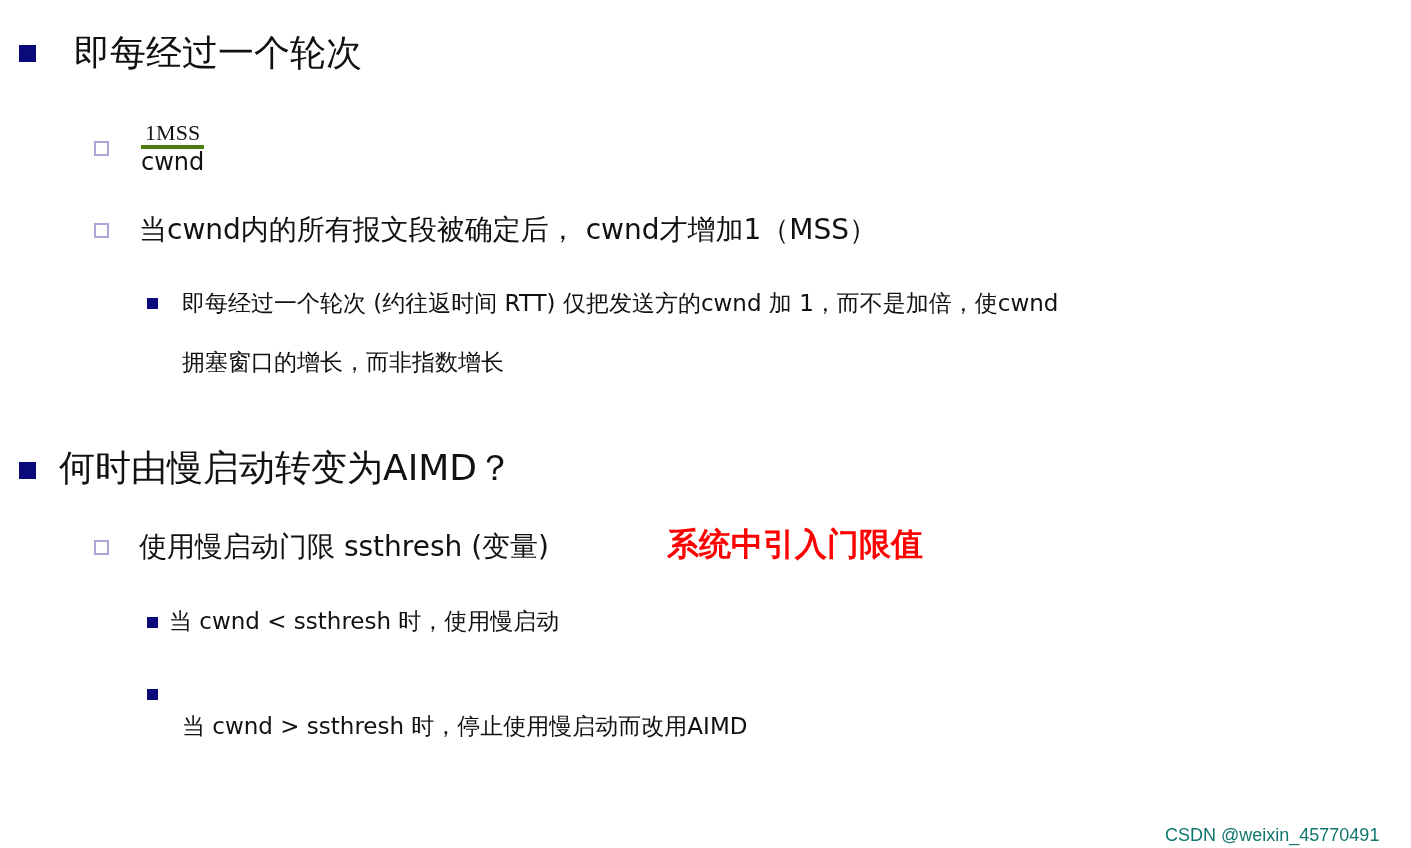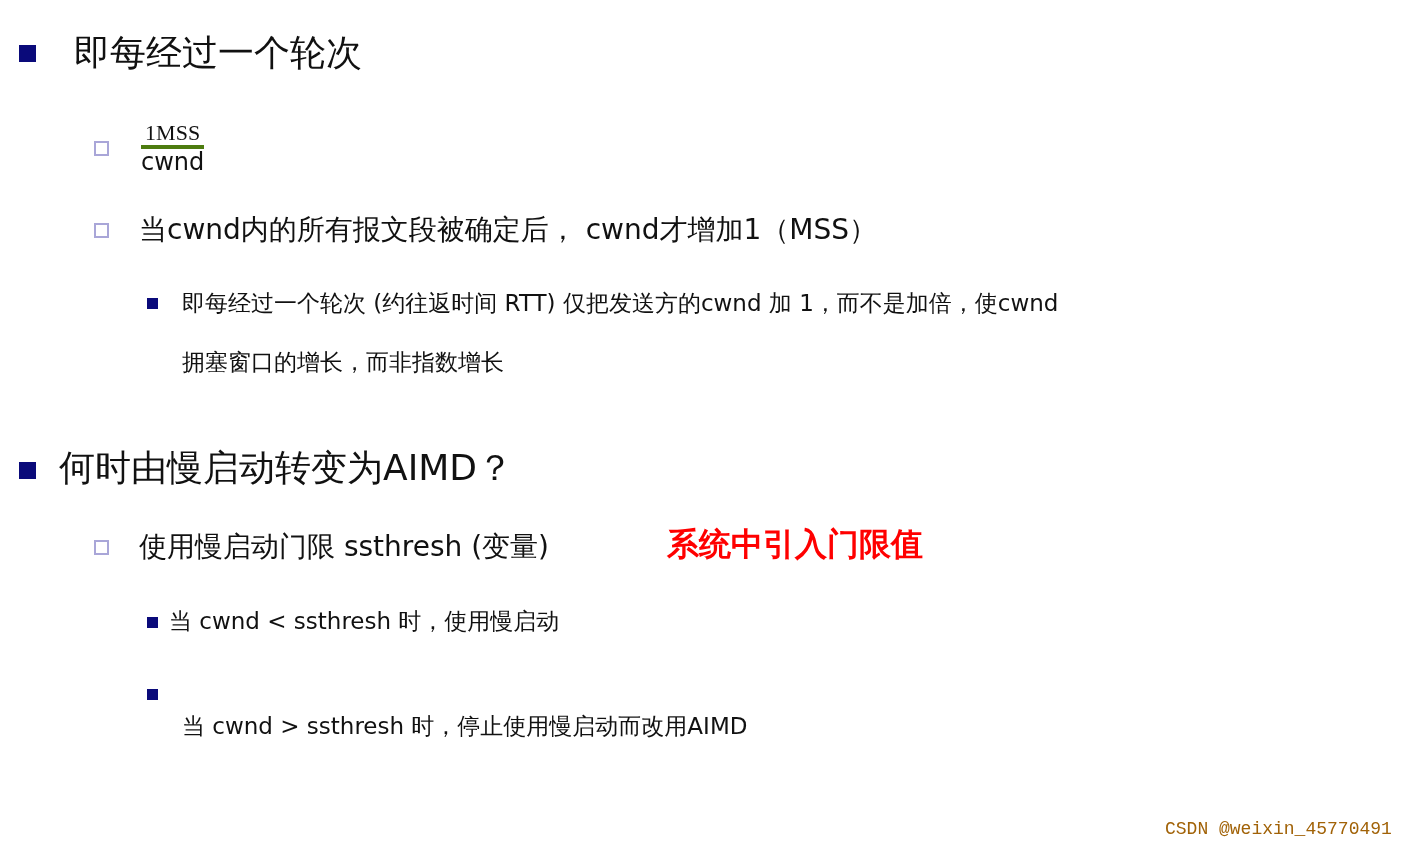--- a/index.html
+++ b/index.html
@@ -11,21 +11,21 @@
   .l1-bullet { width: 17px; height: 17px; background: #0a0a7a; }
   .l2-bullet { width: 15px; height: 15px; border: 2px solid #a9a6d8; box-sizing: border-box; background: #fff; }
   .l3-bullet { width: 11px; height: 11px; background: #0a0a7a; }
   .l1-text { font-size: 36px; line-height: 40px; }
   .l2-text { font-size: 28px; line-height: 34px; }
   .l3-text { font-size: 23px; line-height: 34px; }
   .frac { display: inline-block; vertical-align: middle; text-align: center; margin-left: 2px; }
   .frac .num { display: block; font-family: Liberation Serif, serif; font-size: 22px; line-height: 22px; border-bottom: 4px solid #4d7c0f; padding: 0 2px 1px; }
   .frac .den { display: block; font-size: 24px; line-height: 26px; }
   .red-note { color: #ff0000; font-size: 32px; font-weight: bold; line-height: 40px; }
-  .watermark { color: #a16207; font-family: Liberation Mono, monospace; font-size: 18px; }
+  .watermark { color: #0f766e; font-family: Liberation Sans, sans-serif; font-size: 18px; margin-top: 6px; }
 </style>
 </head>
 <body>
 
 <div class="abs l1-bullet" style="left:19px; top:45px;"></div>
 <div class="abs l1-text" style="left:74px; top:33px;">即每经过一个轮次</div>
 
 <div class="abs l2-bullet" style="left:94px; top:141px;"></div>
 <div class="abs l2-text" style="left:139px; top:122px;">
   <span class="frac"><span class="num">1MSS</span><span class="den">cwnd</span></span>

